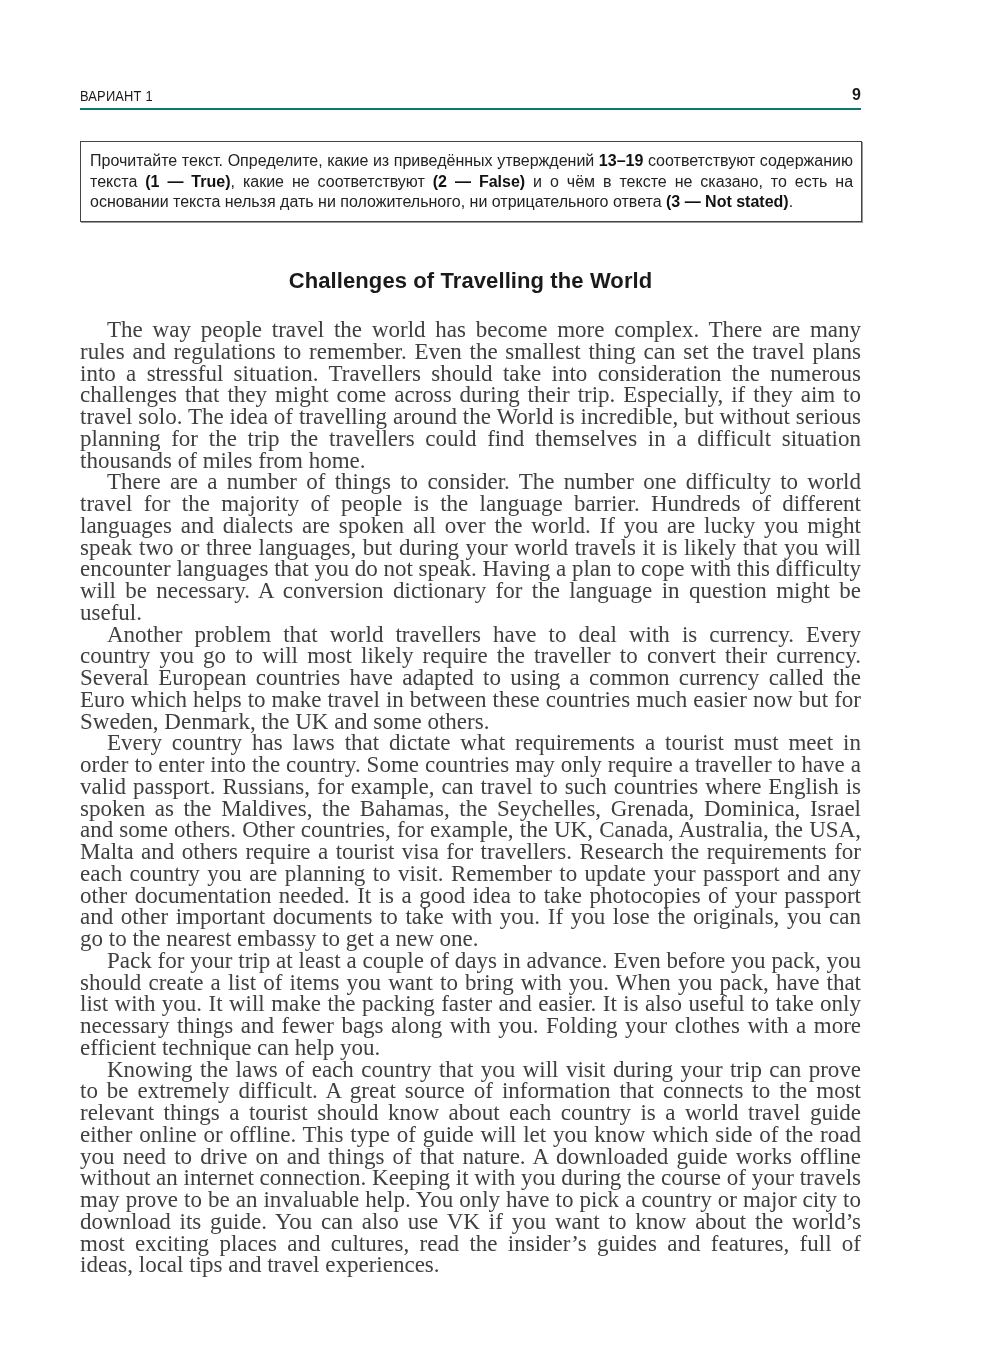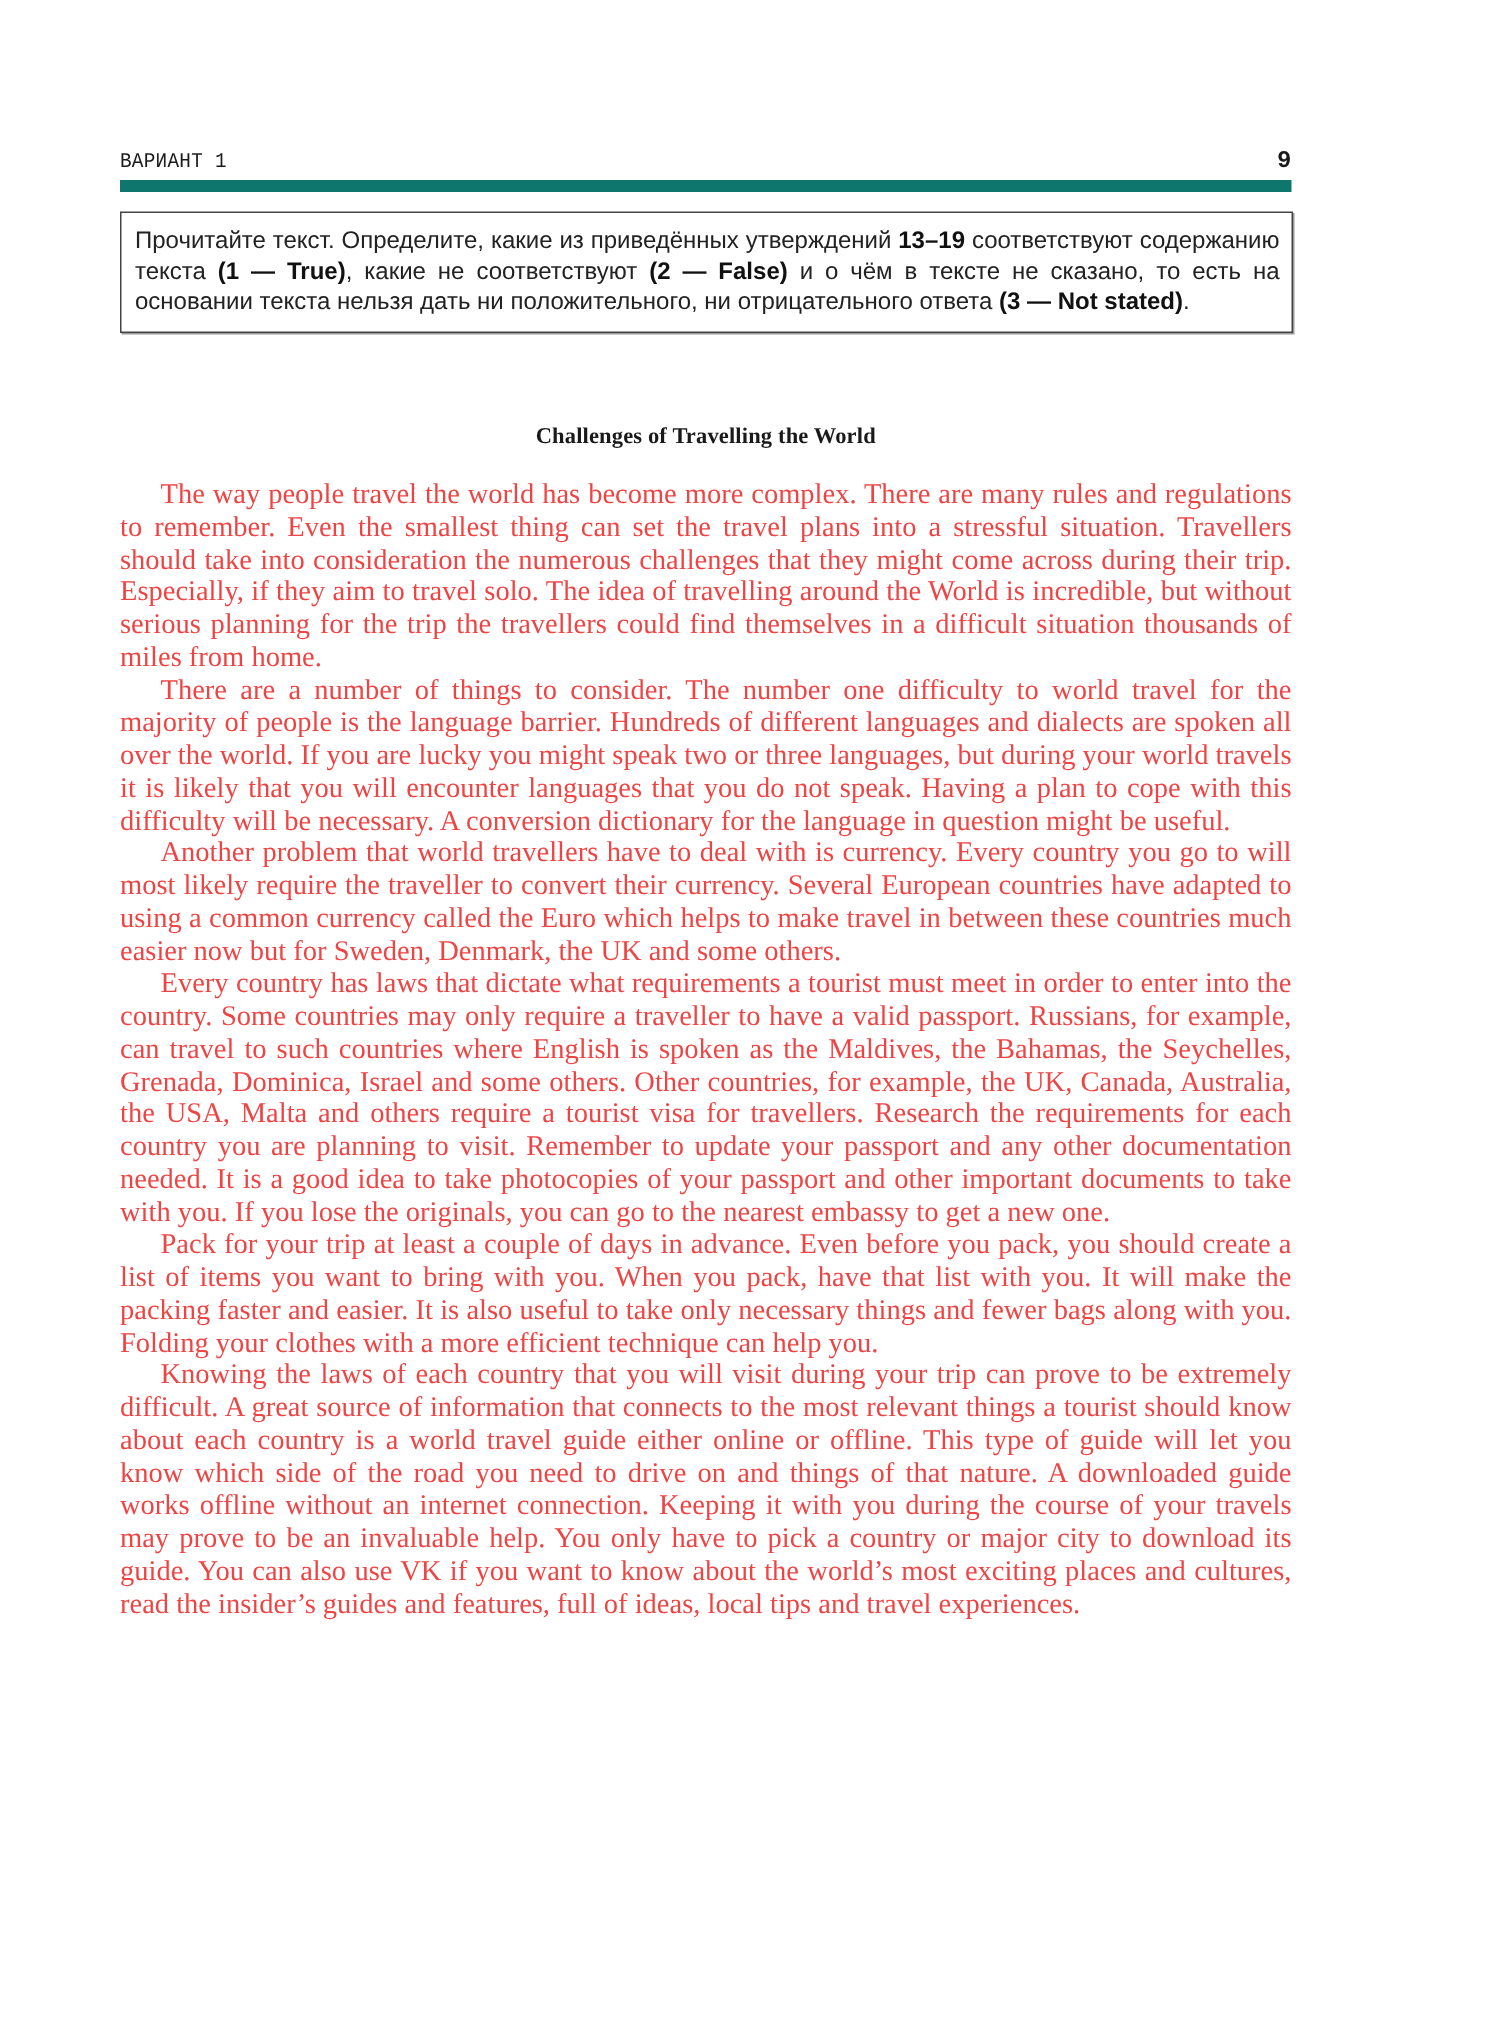--- a/index.html
+++ b/index.html
@@ -1,41 +1,41 @@
 <!DOCTYPE html>
 <html><head>
   <meta charset="utf-8">
   <style>
     html, body { margin: 0; padding: 0; background: #ffffff; }
     body { width: 1000px; height: 1349px; position: relative; overflow: hidden; color: #1a1a1a; }
     .page { position: absolute; left: 80px; top: 0; width: 781px; }
     .running-head {
-      position: absolute; top: 98px; left: 0; width: 781px; height: 22px;
-      border-bottom: 8px solid #0f766e;
-      font-family: Liberation Mono, monospace; font-size: 14px;
+      position: absolute; top: 86px; left: 0; width: 781px; height: 22px;
+      border-bottom: 2px solid #0f766e;
+      font-family: Liberation Sans, sans-serif; font-size: 14px;
     }
     .running-head .variant { position: absolute; left: 0; top: 2px; letter-spacing: 0.2px; transform: scaleX(0.92); transform-origin: left; }
     .running-head .page-num { position: absolute; right: 0; top: 0; font-weight: bold; font-size: 16px; }
     .task-box {
       position: absolute; top: 141px; left: 0; width: 763px;
       border: 1.5px solid #444; padding: 9px 8px 8px 9px;
       box-shadow: 1px 1px 0 #999;
       font-family: "Liberation Sans", sans-serif; font-size: 16px; line-height: 20.5px;
       text-align: justify; color: #222;
     }
     .task-box b { font-weight: bold; color: #111; }
     .title {
-      position: absolute; top: 283px; left: 0; width: 781px; text-align: center;
-      font-family: Liberation Serif, serif; font-weight: bold; font-size: 15px;
+      position: absolute; top: 268px; left: 0; width: 781px; text-align: center;
+      font-family: Liberation Sans, sans-serif; font-weight: bold; font-size: 22px;
       letter-spacing: 0.1px;
     }
     .article {
       position: absolute; top: 319px; left: 0; width: 781px;
-      font-family: "Liberation Serif", serif; font-size: 19px; line-height: 21.75px;
-      text-align: justify; color: #ef4444;
+      font-family: "Liberation Serif", serif; font-size: 23px; line-height: 21.75px;
+      text-align: justify; color: #404040;
     }
     .article p { margin: 0; text-indent: 27px; }
   </style>
 </head>
 <body>
 
 <div class="page">
   <div class="running-head">
     <span class="variant">ВАРИАНТ 1</span>
     <span class="page-num">9</span>

